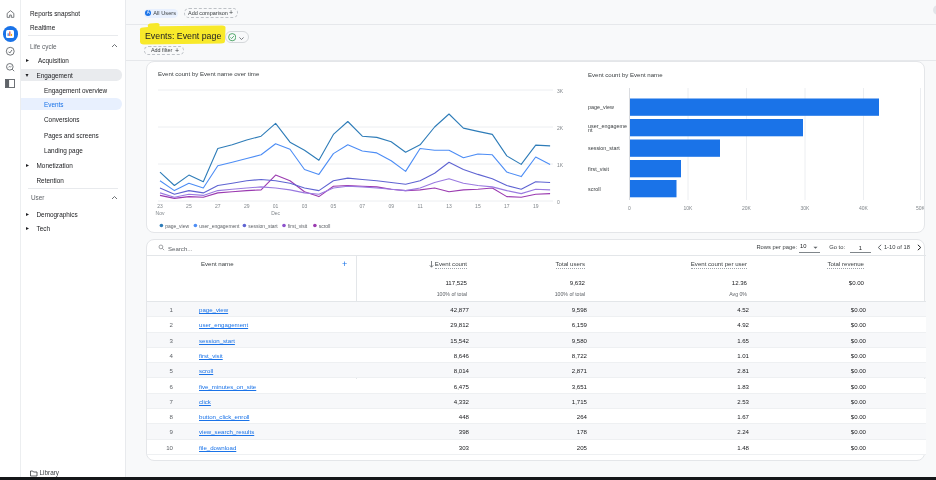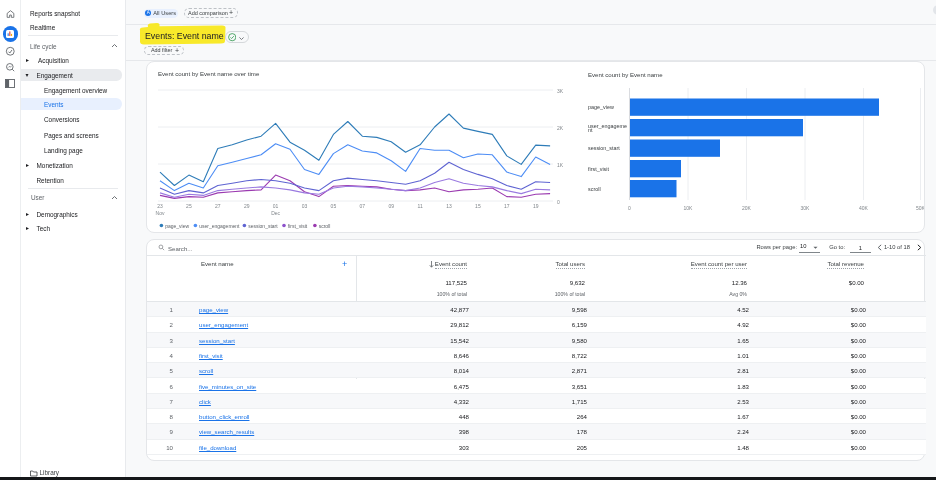--- a/index.html
+++ b/index.html
@@ -115,21 +115,21 @@
   <span class="abs" style="left:9.3px;top:0;line-height:8.8px;font-size:5.7px;color:#3c4043;white-space:nowrap;">All Users</span>
 </div>
 <div class="abs" style="left:184px;top:8px;width:54px;height:9.5px;border-radius:5px;border:1px dashed #bdc1c6;">
   <span class="abs" style="left:3px;top:0;line-height:8px;font-size:5.5px;color:#3c4043;white-space:nowrap;">Add comparison</span>
   <span class="abs" style="right:4px;top:-0.5px;line-height:8.5px;font-size:7px;color:#3c4043;">+</span>
 </div>
 
 <svg class="abs" style="left:136px;top:22px;" width="115" height="26" viewBox="0 0 115 26">
   <path d="M4 8 Q3 6 7 5.5 L12 5 Q11 2 14 1.5 L21 1 Q24 1 23.5 3.5 L23.5 4.2 L86 3.5 Q90 3.5 89.5 6 L89 19 Q89 21.5 85 21.5 L8 22.5 Q4 22.5 4 19.5 Z" fill="#f7e718" opacity="0.92"></path>
 </svg>
-<span class="abs" style="left:145px;top:31.3px;font-size:8.8px;color:#202124;">Events: Event name</span>
+<span class="abs" style="left:145px;top:31.3px;font-size:8.8px;color:#202124;">Events: Event page</span>
 <div class="abs" style="left:224.5px;top:30.5px;width:24px;height:12.5px;border-radius:6.5px;border:1px solid #d5d8db;">
   <svg class="abs" style="left:2px;top:1.7px;" width="8.4" height="8.4" viewBox="0 0 20 20">
         <circle cx="10" cy="10" r="8.6" fill="none" stroke="#1e8e3e" stroke-width="1.8"></circle>
         <path d="M6 10.5 l2.6 2.6 L14 7.5" fill="none" stroke="#1e8e3e" stroke-width="1.8"></path>
       </svg>
   <svg class="abs" style="right:3.5px;top:5px;" width="5" height="3.4" viewBox="0 0 6 4">
         <path d="M0.5 0.5 L3 3 L5.5 0.5" fill="none" stroke="#5f6368" stroke-width="1"></path>
       </svg>
 </div>
 <div class="abs" style="left:144px;top:46px;width:40px;height:9px;border-radius:4.5px;border:1px dashed #bdc1c6;">

